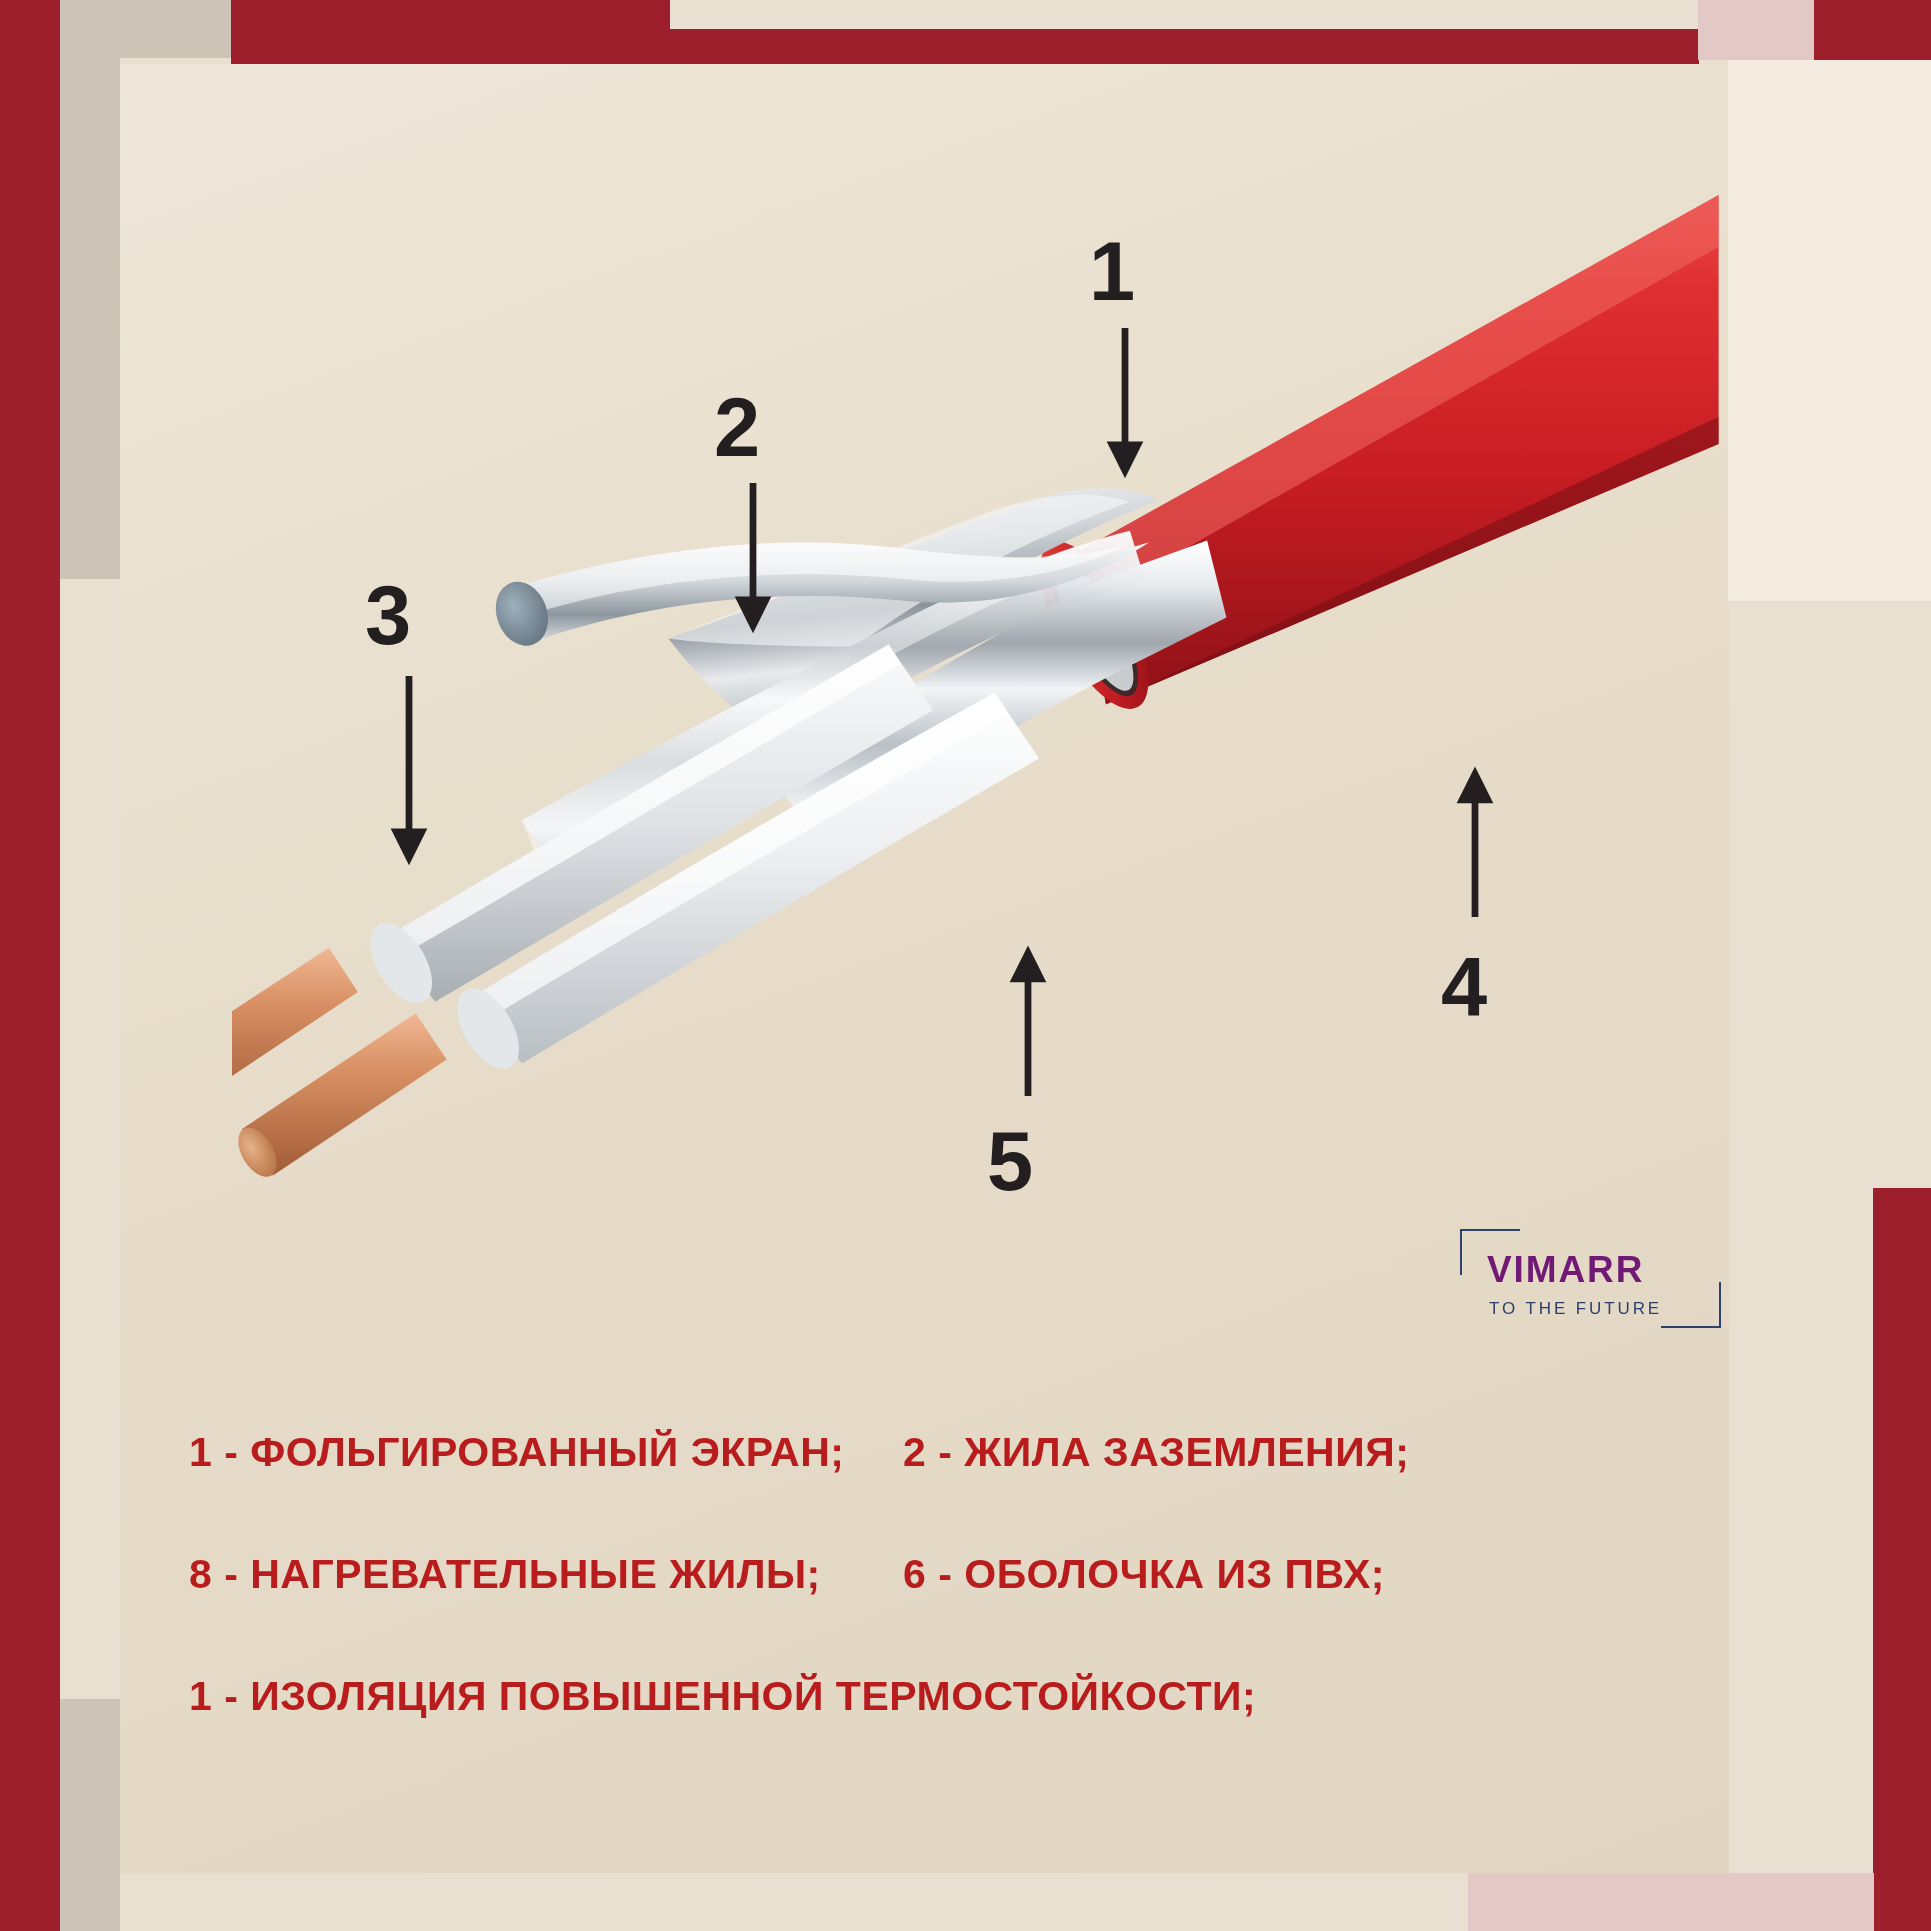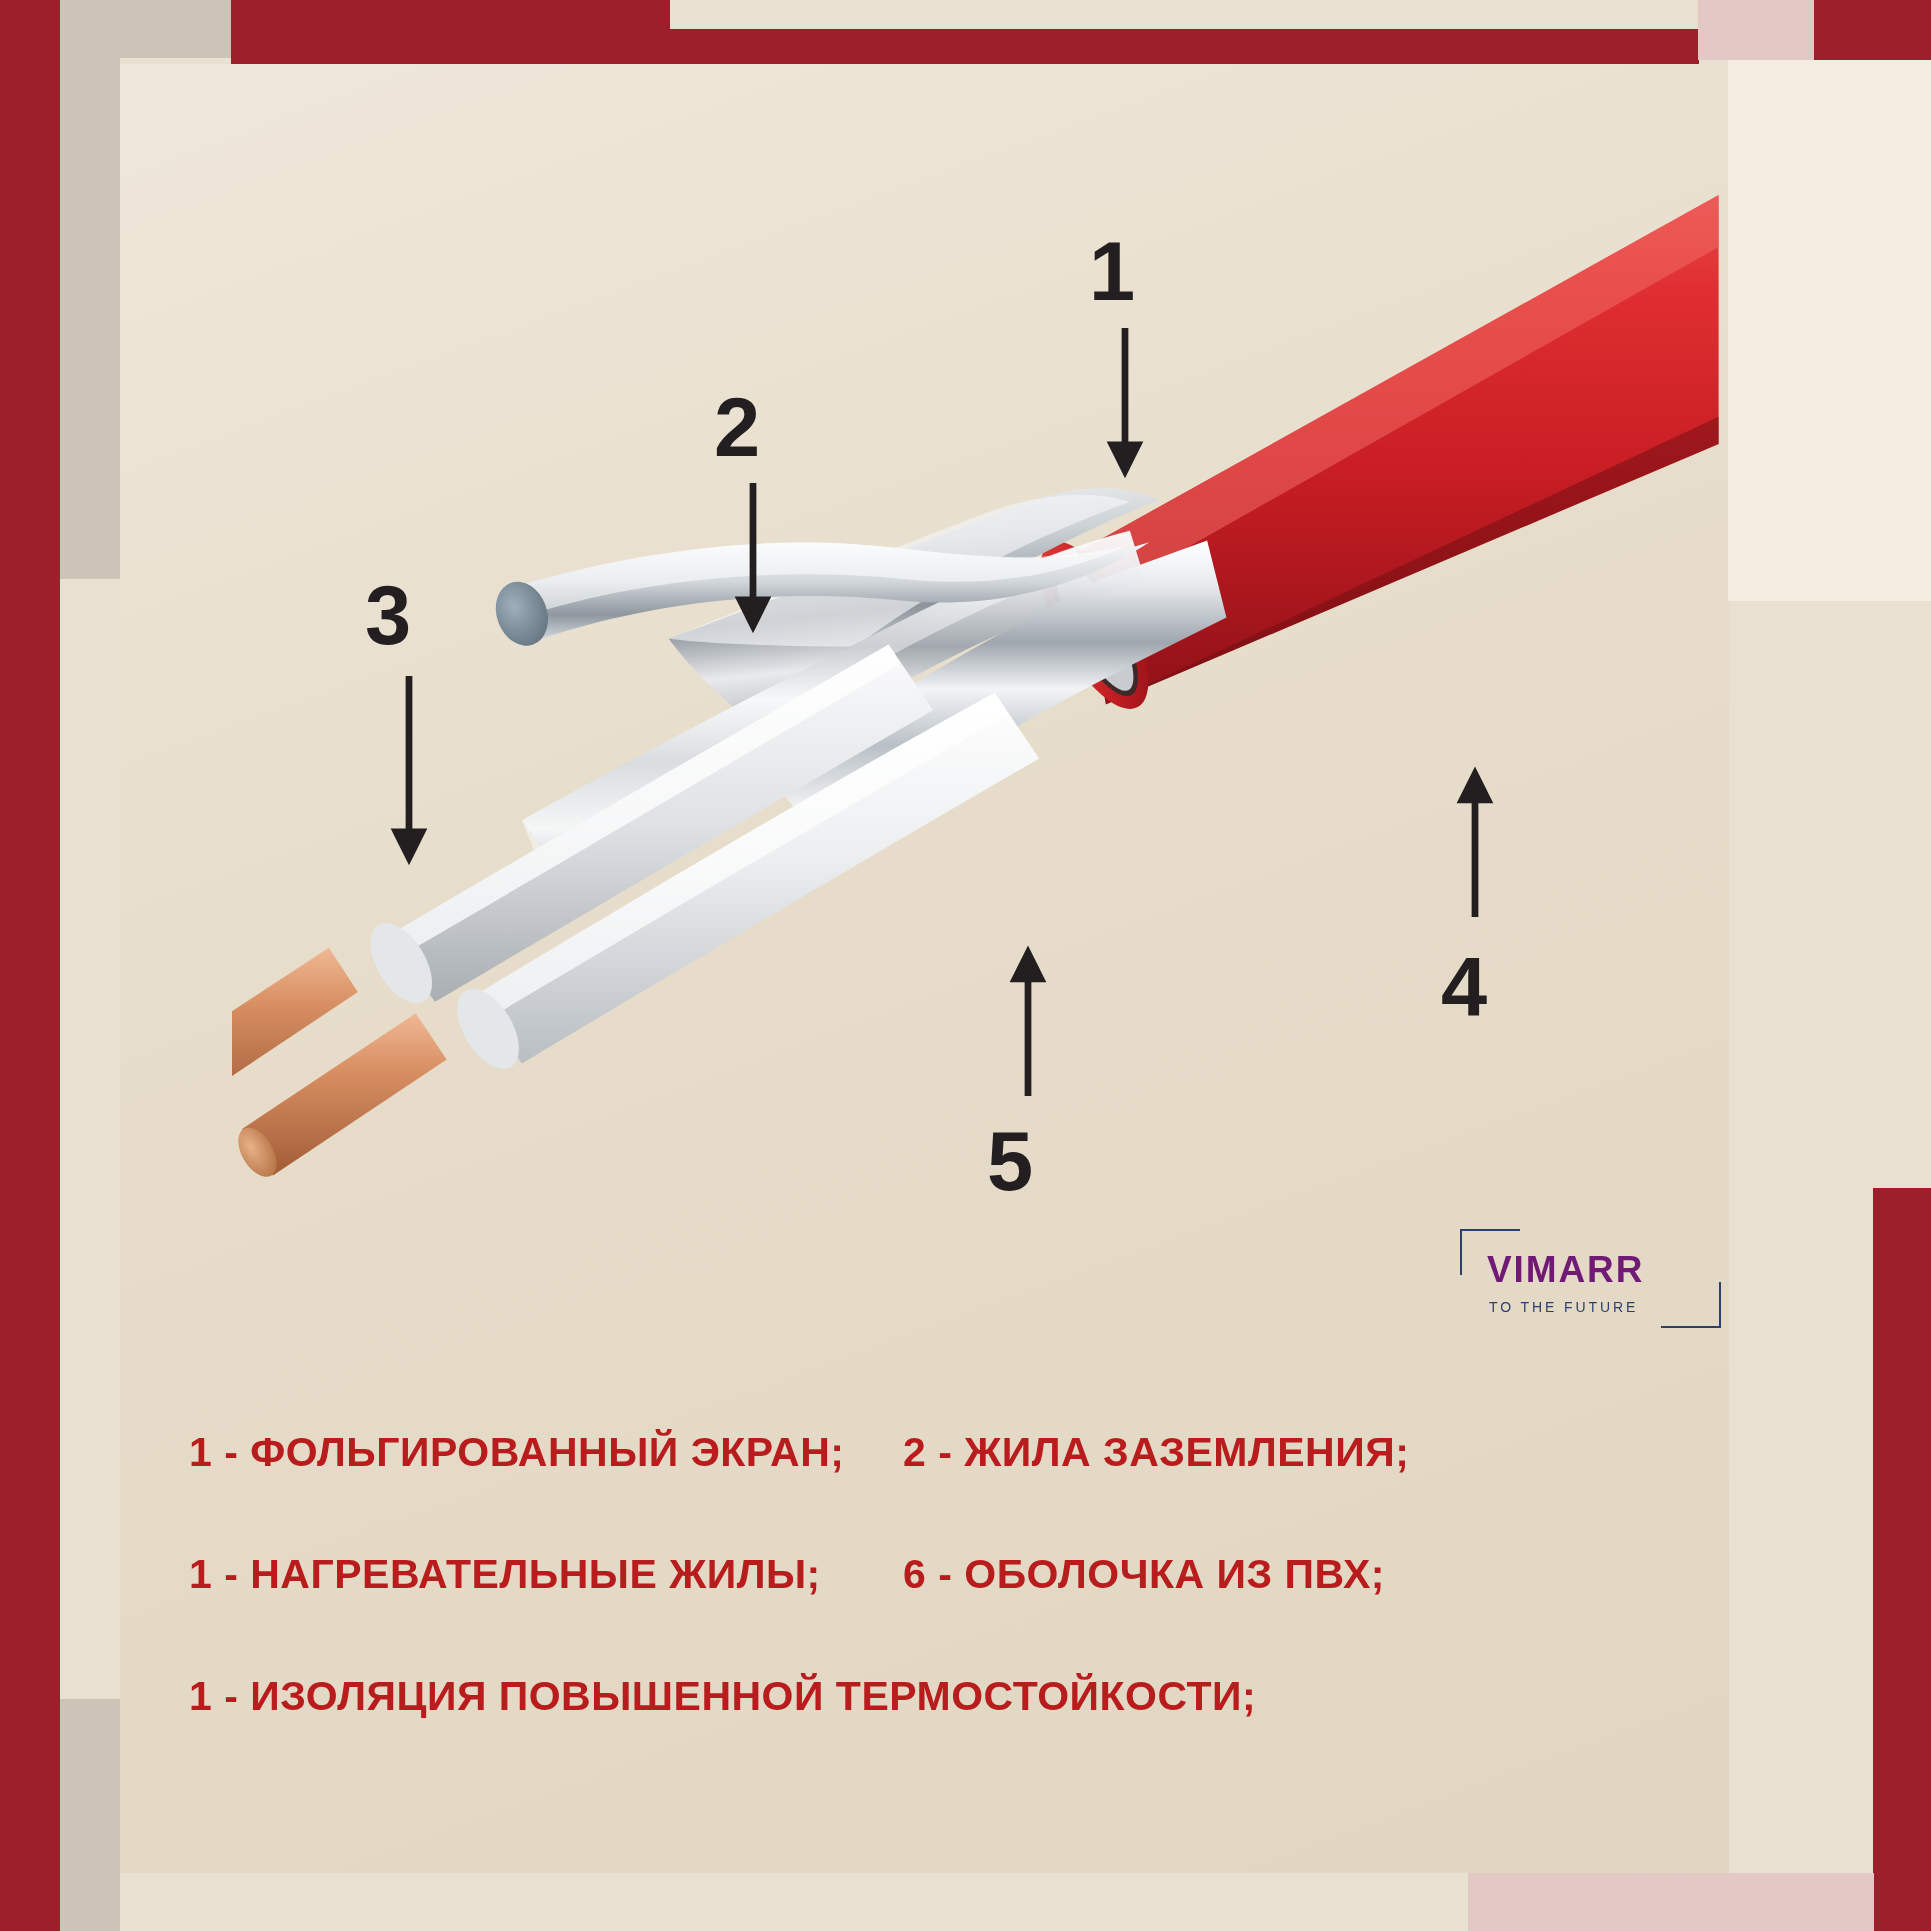--- a/index.html
+++ b/index.html
@@ -44,21 +44,21 @@
 
   
   #logo{position:absolute;left:1439px;top:1212px;width:299px;height:135px;}
   #logo .brand{
     position:absolute;left:48px;top:37px;
     font-size:37px;font-weight:bold;letter-spacing:1.9px;color:#701a75;
     font-family:"Liberation Sans", sans-serif;
   }
   #logo .tag{
     position:absolute;left:50px;top:87px;
-    font-size:14px;letter-spacing:2.9px;color:#2d3f6b;
+    font-size:17px;letter-spacing:2.9px;color:#2d3f6b;
     font-family:"Liberation Sans", sans-serif;
   }
   #logo .bracket-tl{position:absolute;left:21px;top:17.4px;width:58px;height:44px;
     border-left:2.9px solid #2d3f6b;border-top:2.9px solid #2d3f6b;}
   #logo .bracket-br{position:absolute;left:222px;top:70px;width:58px;height:44px;
     border-right:2.9px solid #2d3f6b;border-bottom:2.9px solid #2d3f6b;}
 
   
   #legend{position:absolute;left:189px;top:1429px;width:1583px;}
   .legend-row{display:flex;margin-bottom:75px;}
@@ -232,21 +232,21 @@
     <div class="brand">VIMARR</div>
     <div class="tag">TO THE FUTURE</div>
   </div>
 
   <div id="legend">
     <div class="legend-row">
       <div class="legend-item col1">1 - ФОЛЬГИРОВАННЫЙ ЭКРАН;</div>
       <div class="legend-item">2 - ЖИЛА ЗАЗЕМЛЕНИЯ;</div>
     </div>
     <div class="legend-row">
-      <div class="legend-item col1">1 - НАГРЕВАТЕЛЬНЫЕ ЖИЛЫ;</div>
+      <div class="legend-item col1">8 - НАГРЕВАТЕЛЬНЫЕ ЖИЛЫ;</div>
       <div class="legend-item">6 - ОБОЛОЧКА ИЗ ПВХ;</div>
     </div>
     <div class="legend-row">
       <div class="legend-item">1 - ИЗОЛЯЦИЯ ПОВЫШЕННОЙ ТЕРМОСТОЙКОСТИ;</div>
     </div>
   </div>
 
 </div>
 
 

